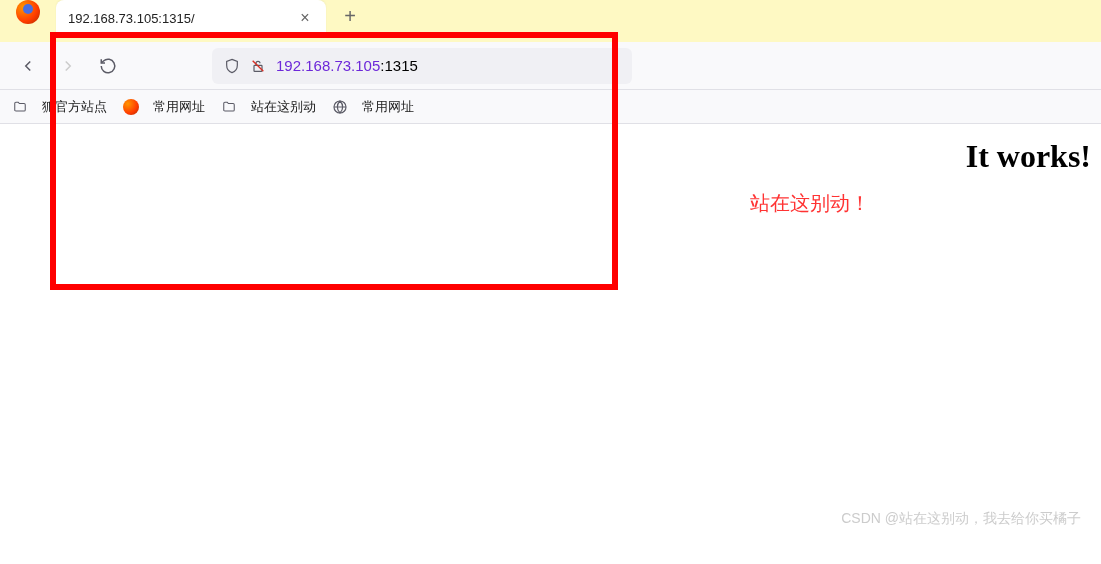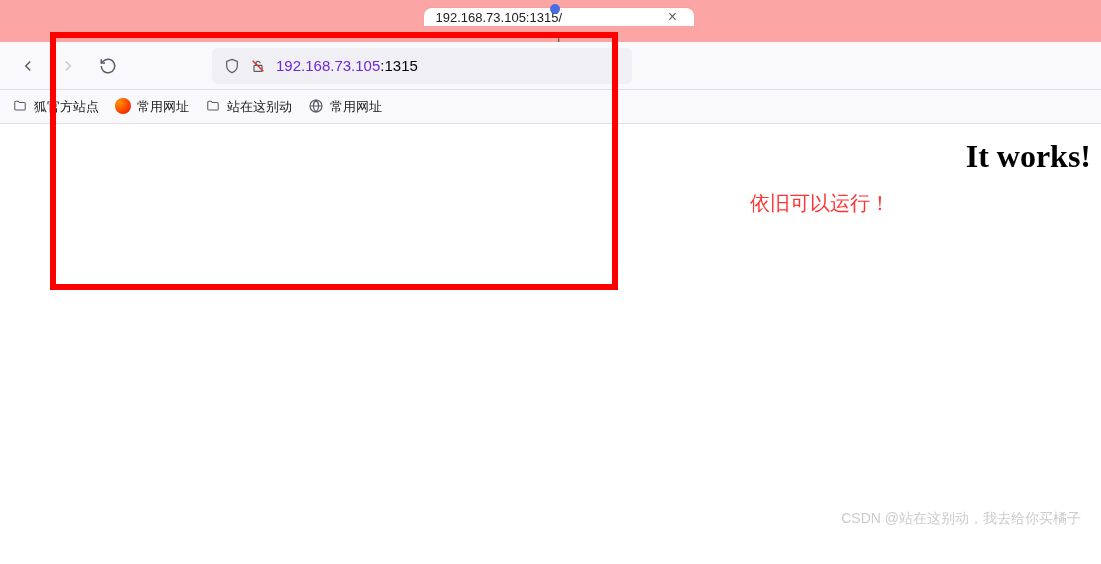--- a/index.html
+++ b/index.html
@@ -10,25 +10,24 @@
     }
     body {
       width: 1101px;
       height: 564px;
       background: #fff;
       position: relative;
       overflow: hidden;
     }
     .tab-bar {
       height: 42px;
-      background: #fca5a5;
-      display: flex;
-      align-items: center;
+      background: #fef9c3;
+      display: flex;
+      align-items: flex-start;
       padding-left: 8px;
-      flex-direction: column;
     }
     .firefox-logo {
       width: 24px;
       height: 24px;
       margin: 0 8px 8px 8px;
       border-radius: 50%;
       background: radial-gradient(circle at 30% 30%, #ff9500, #ff3b00 60%, #a62d00);
       position: relative;
     }
     .firefox-logo::after {
@@ -146,22 +145,22 @@
       display: flex;
       align-items: center;
       padding: 0 12px;
       gap: 16px;
       border-bottom: 1px solid #e0e0e6;
       font-size: 13px;
       color: #222;
     }
     .bookmark-item {
       display: flex;
-      align-items: flex-start;
-      gap: 6px;
+      align-items: center;
+      gap: 14px;
       cursor: pointer;
     }
     .bookmark-icon {
       width: 16px;
       height: 16px;
       display: flex;
       align-items: center;
       justify-content: center;
     }
     .folder-icon {
@@ -293,14 +292,14 @@
     </span>
     <span>常用网址</span>
   </div>
 </div>
 
 <div class="content">
   <h1>It works!</h1>
 </div>
 
 <div class="highlight-box"></div>
-<div class="annotation">依旧可以运行！</div>
+<div class="annotation">站在这别动！</div>
 <div class="watermark">CSDN @站在这别动，我去给你买橘子</div>
 
 </body></html>

